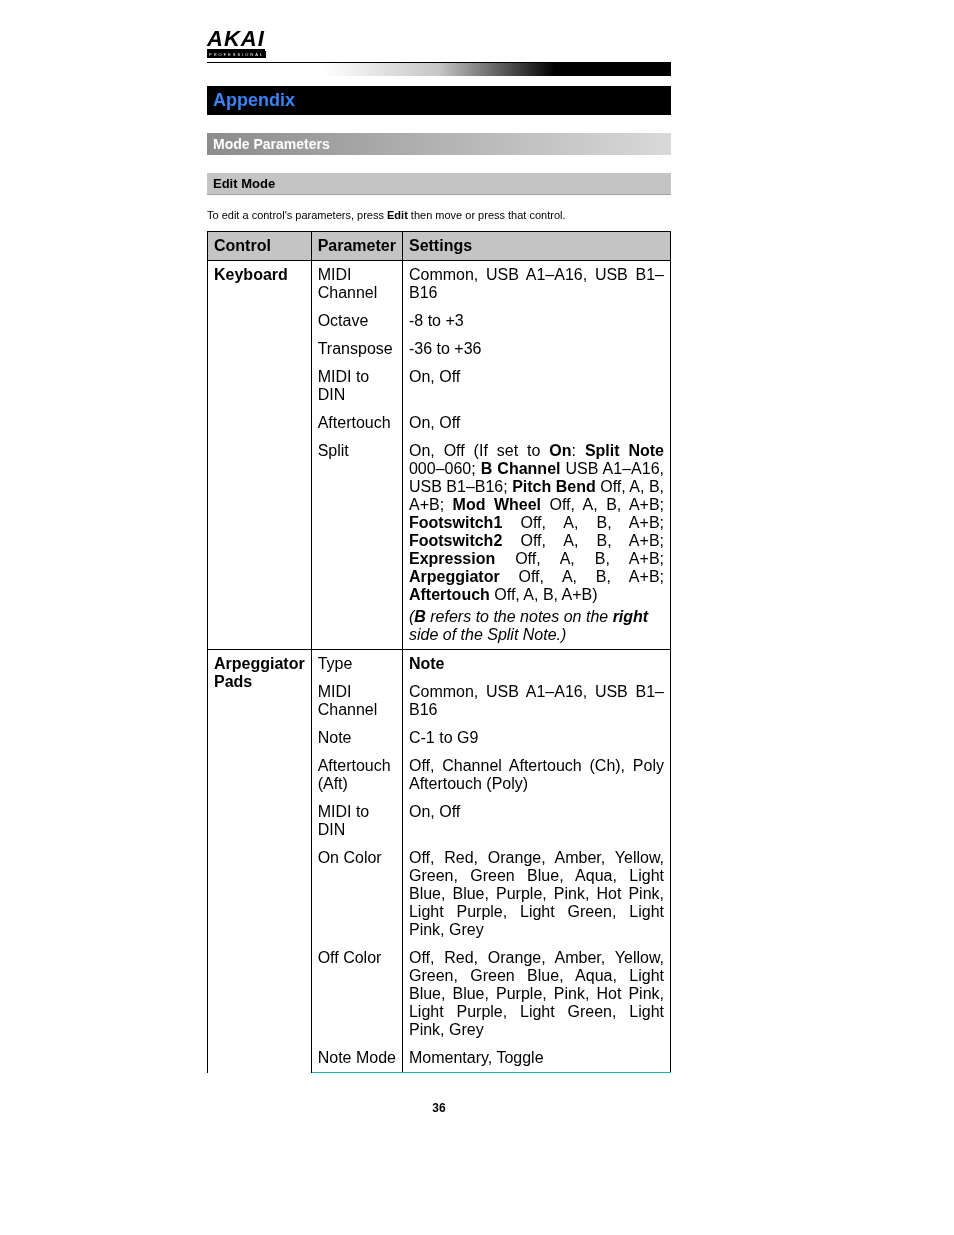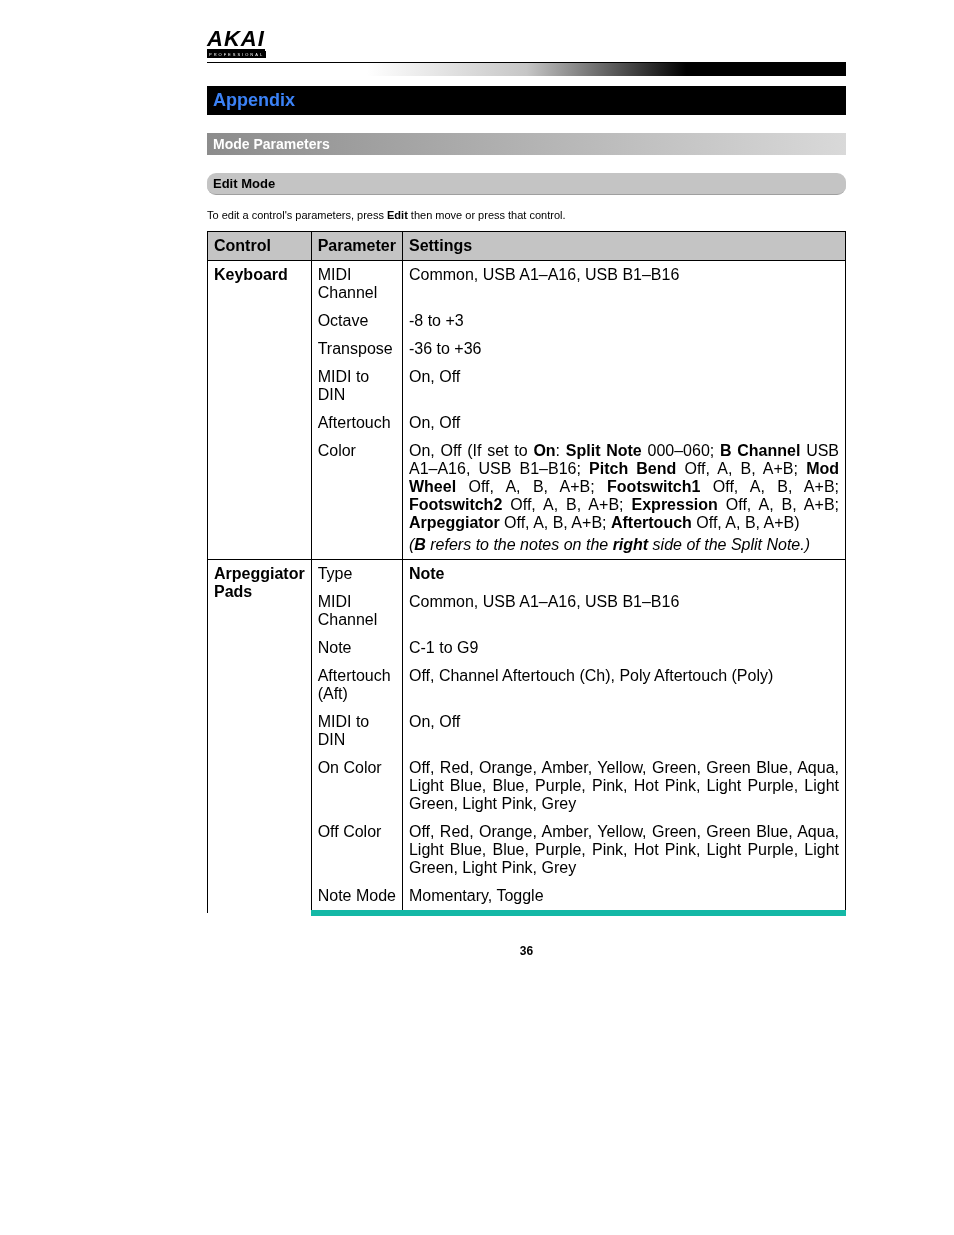--- a/index.html
+++ b/index.html
@@ -1,33 +1,33 @@
 <!DOCTYPE html>
 <html><head>
 <meta charset="utf-8">
 <style>
   * { box-sizing: border-box; margin: 0; padding: 0; }
   html, body { width: 954px; background: #fff; font-family: Arial, Helvetica, sans-serif; color: #000; }
   .page { width: 954px; padding: 30px 0 40px 0; }
-  .content { width: 639px; margin: 0 0 4px 207px; }
+  .content { width: 464px; margin: 0 0 4px 207px; }
   .top-bar { height: 14px; background: linear-gradient(to right, #fff 25%, #c6c6c6 50%, #000 75%, #000 100%); margin-bottom: 2px; border-top: 1px solid #000; }
   .logo-row { display:flex; justify-content: space-between; align-items: flex-end; margin-bottom: 4px; }
   .logo { font-family: Arial, Helvetica, sans-serif; }
   .logo .main { font-size: 22px; font-weight: 900; letter-spacing: 1px; font-style: italic; border-bottom: 2px solid #000; display:inline-block; line-height: 18px; padding-bottom:1px;}
   .logo .sub { display:block; font-size: 4px; letter-spacing: 2px; background:#000; color:#fff; padding:1px 2px; text-align:center; }
   .appendix-bar { background:#000; color:#3b82f6; font-weight: bold; font-size: 18px; padding: 4px 6px; margin-top: 10px; }
   .h2-bar { background: linear-gradient(to right, #8c8c8c 0%, #d9d9d9 100%); color:#fff; font-weight:bold; font-size:14px; padding:3px 6px; margin-top: 18px; }
   .h2-bar span { color:#fff; }
-  .h3-bar { background:#c4c4c4; color:#000; font-weight:bold; font-size:13px; padding:3px 6px; margin-top: 18px; border-bottom:1px solid #9f9f9f;border-radius:9px;}
+  .h3-bar { background:#c4c4c4; color:#000; font-weight:bold; font-size:13px; padding:3px 6px; margin-top: 18px; border-bottom:1px solid #9f9f9f;}
   .intro { font-size: 11px; margin: 14px 0 10px 0; }
   table.params { border-collapse: collapse; width: 100%; font-size: 16px; }
   table.params th { background:#c4c4c4; text-align:left; font-weight:bold; padding:5px 6px; border:1px solid #000; }
   table.params td { padding:5px 6px; border-left:1px solid #000; border-right:1px solid #000; vertical-align: top; }
   table.params tr.section-top td { border-top:1px solid #000; }
-  table.params tr.last td { border-bottom:6px solid #14b8a6; }
+  table.params tr.last td { border-bottom:1px solid #14b8a6; }
   .bold { font-weight:bold; }
   .settings-col { text-align: justify; }
   .split-note { text-align: left; font-style: italic; padding-top: 4px; display:block; }
   .page-num { text-align:center; font-weight:bold; font-size:12px; margin-top: 28px; }
   td.control-col { width: 78px; padding-right:0; }
   td.param-col { width: 82px; }
 </style>
 </head>
 <body>
 
@@ -79,21 +79,21 @@
           </tr>
           <tr>
             <td class="param-col">MIDI to DIN</td>
             <td class="settings-col">On, Off</td>
           </tr>
           <tr>
             <td class="param-col">Aftertouch</td>
             <td class="settings-col">On, Off</td>
           </tr>
           <tr>
-            <td class="param-col">Color</td>
+            <td class="param-col">Split</td>
             <td class="settings-col"><span>On, Off (If set to </span><span class="bold">On</span><span>: </span><span class="bold">Split Note</span><span> 000–060; </span><span class="bold">B Channel</span><span> USB A1–A16, USB B1–B16; </span><span class="bold">Pitch Bend</span><span> Off, A, B, A+B; </span><span class="bold">Mod Wheel</span><span> Off, A, B, A+B; </span><span class="bold">Footswitch1</span><span> Off, A, B, A+B; </span><span class="bold">Footswitch2</span><span> Off, A, B, A+B; </span><span class="bold">Expression</span><span> Off, A, B, A+B; </span><span class="bold">Arpeggiator</span><span> Off, A, B, A+B; </span><span class="bold">Aftertouch</span><span> Off, A, B, A+B)</span><span class="split-note"><span>(</span><span class="bold">B</span><span> refers to the notes on the </span><span class="bold">right</span><span> side of the Split Note.)</span></span></td>
           </tr>
           <tr class="section-top">
             <td class="control-col bold" rowspan="8">Arpeggiator Pads</td>
             <td class="param-col">Type</td>
             <td class="settings-col"><span class="bold">Note</span></td>
           </tr>
           <tr>
             <td class="param-col">MIDI Channel</td>
             <td class="settings-col">Common, USB A1–A16, USB B1–B16</td>

